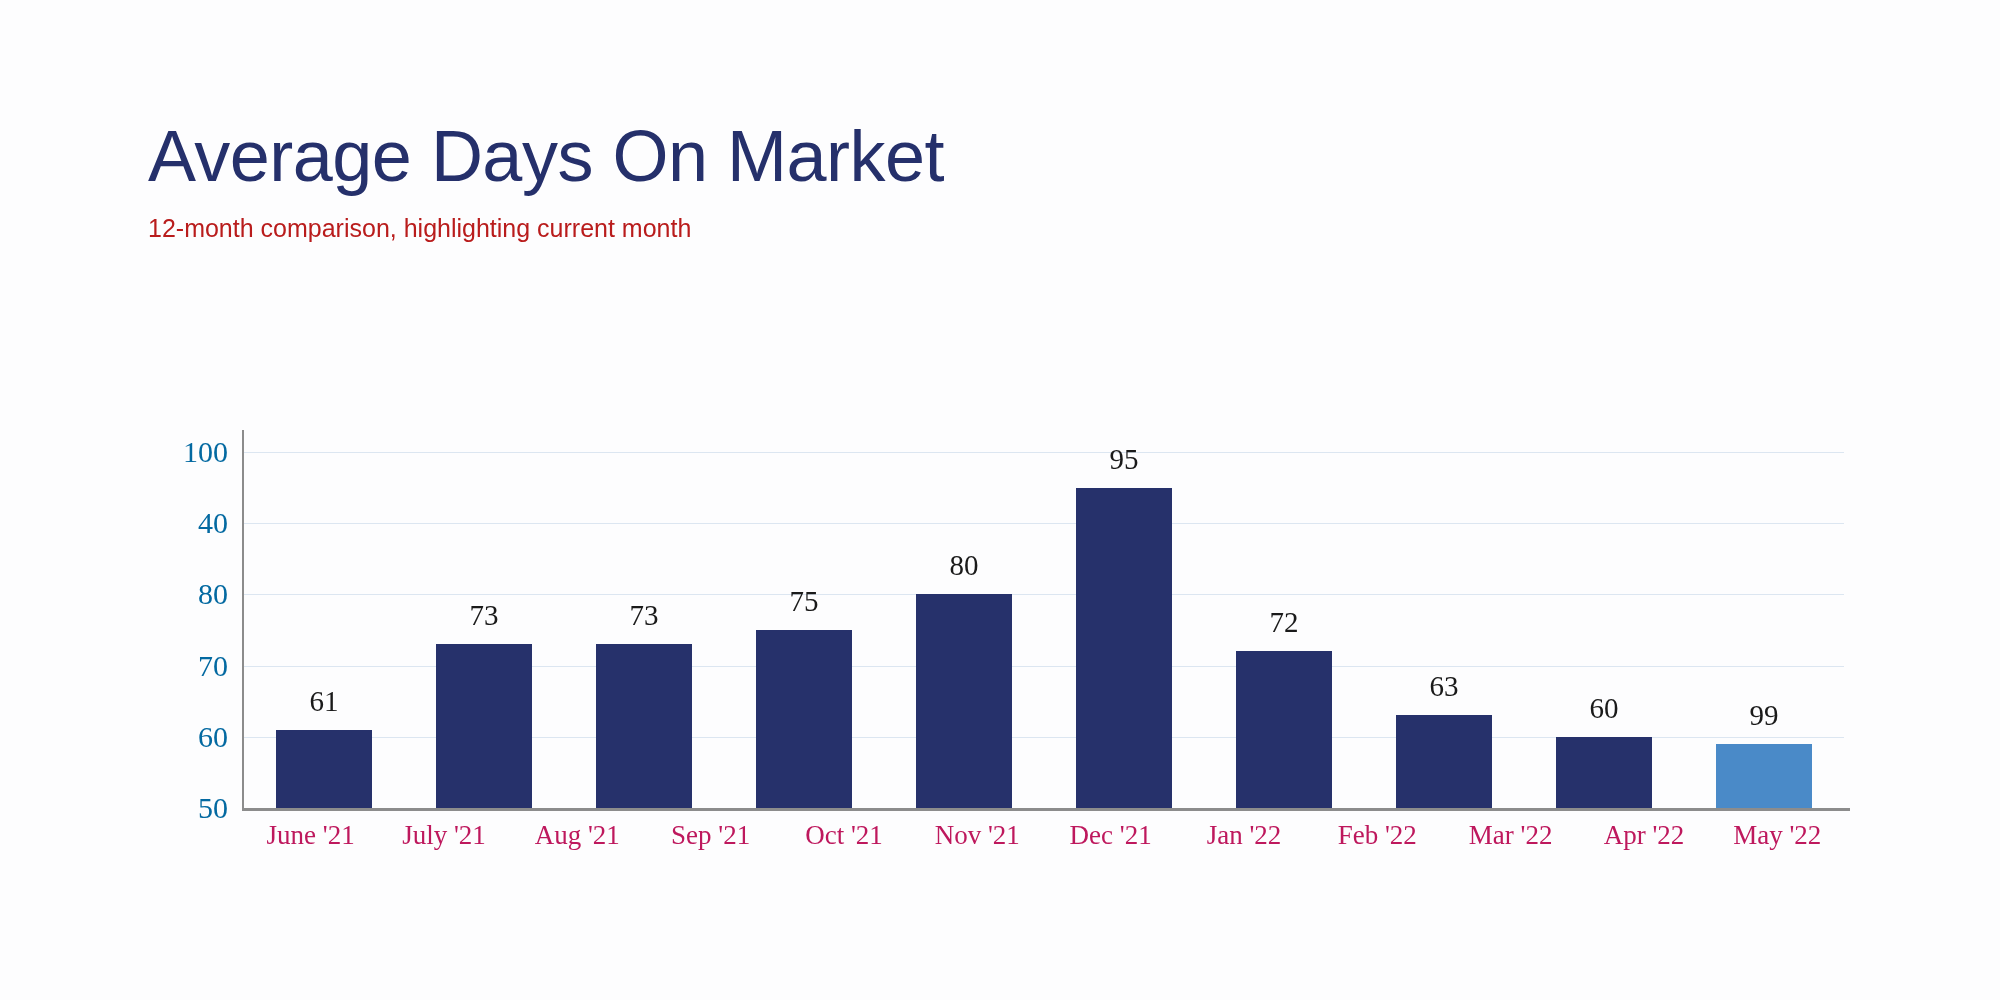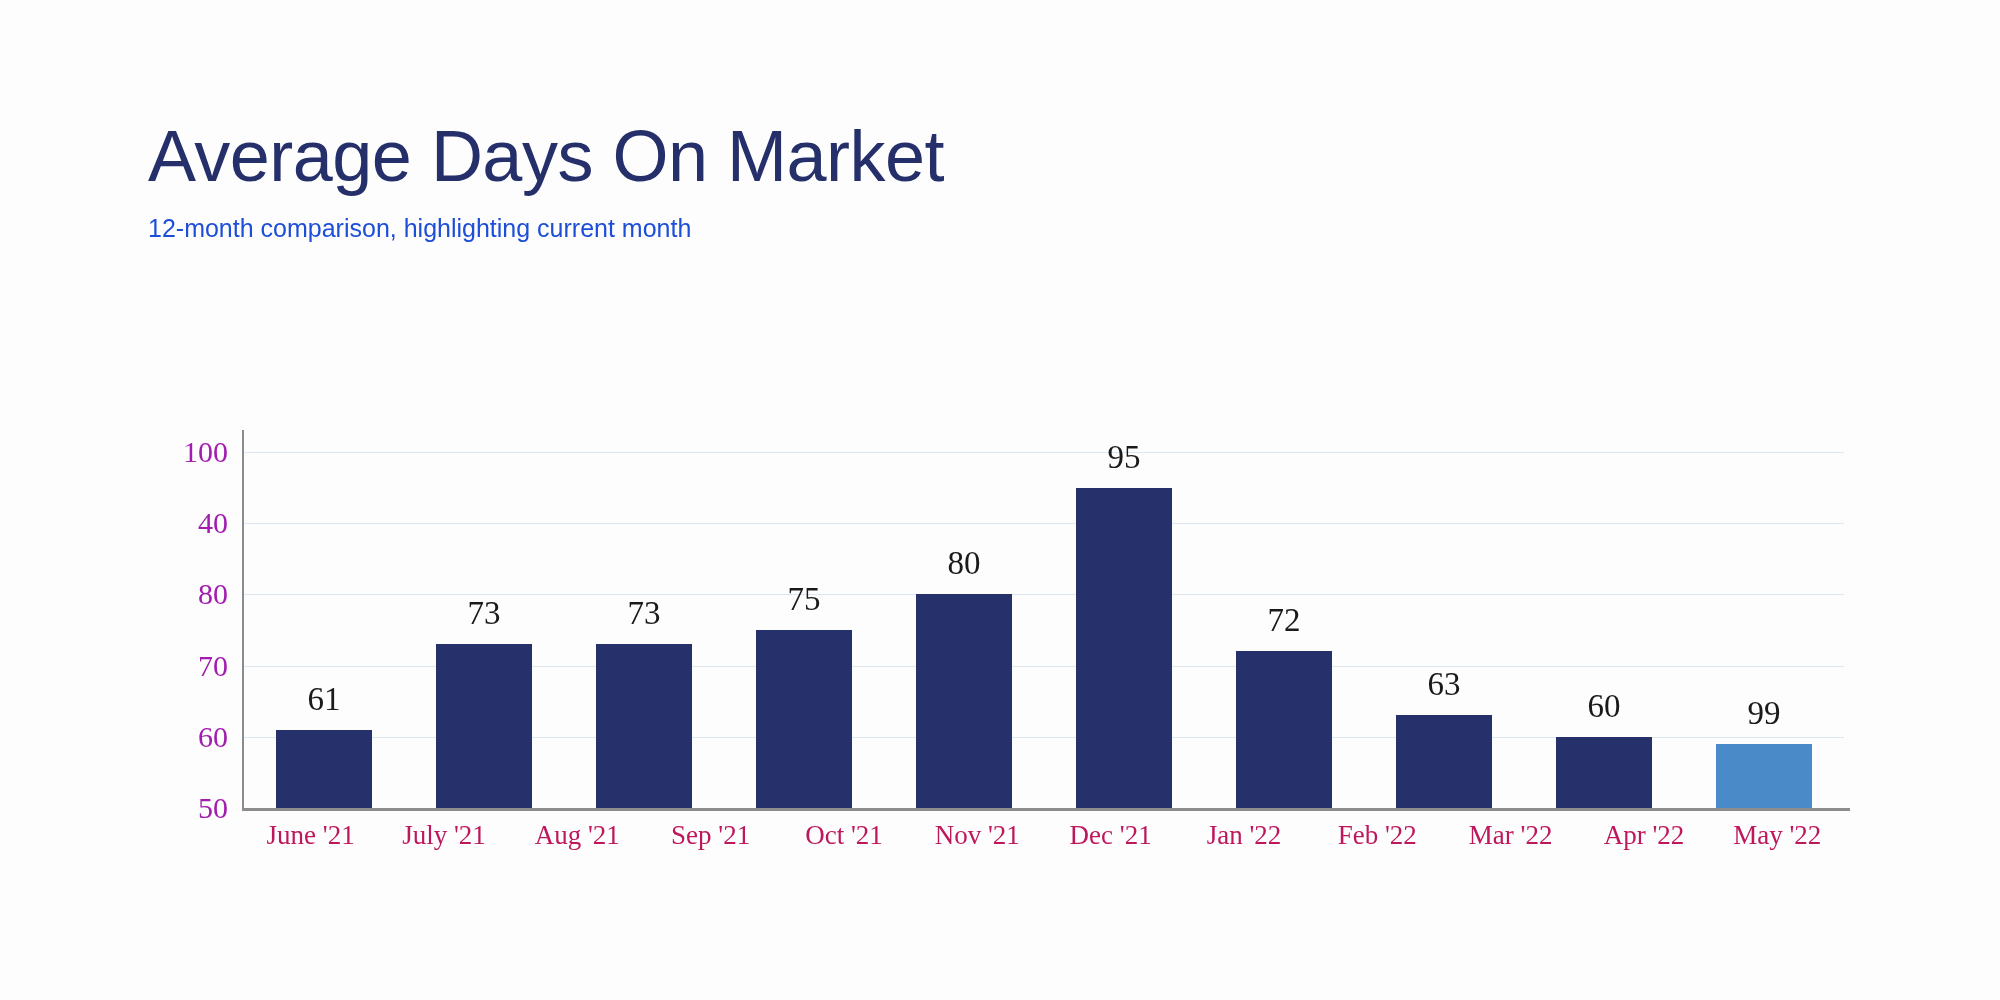--- a/index.html
+++ b/index.html
@@ -33,21 +33,21 @@
     font-weight: 400;
     letter-spacing: -0.5px;
     color: #25306b;
     line-height: 1.08;
     white-space: nowrap;
   }
   .chart-subtitle {
     font-family: "Liberation Sans", sans-serif;
     font-size: 25px;
     font-weight: 400;
-    color: #1d4ed8;
+    color: #b91c1c;
     margin-top: 18px;
     white-space: nowrap;
   }
 
   
   .plot-wrap {
     position: absolute;
     left: 150px;
     top: 430px;
     width: 1720px;
@@ -61,21 +61,21 @@
     top: 0;
     width: 88px;
     height: 380px;
   }
   .y-tick-label {
     position: absolute;
     right: 10px;
     transform: translateY(-50%);
     font-family: "Liberation Serif", serif;
     font-size: 30px;
-    color: #a21caf;
+    color: #0369a1;
     white-space: nowrap;
   }
 
   
   .y-axis-line {
     position: absolute;
     left: 92px;
     top: 0px;
     width: 2px;
     height: 380px;
@@ -127,21 +127,21 @@
     flex-direction: column;
     justify-content: flex-end;
     align-items: center;
   }
   .bar-value {
     position: absolute;
     left: 0;
     right: 0;
     text-align: center;
     font-family: "Liberation Serif", serif;
-    font-size: 33px;
+    font-size: 29px;
     color: #1a1a1a;
     line-height: 1;
   }
   .bar-rect {
     width: 70%;
     max-width: 96px;
     background: #26316b;
   }
   .bar-rect.highlight {
     background: #4a8ac8;

